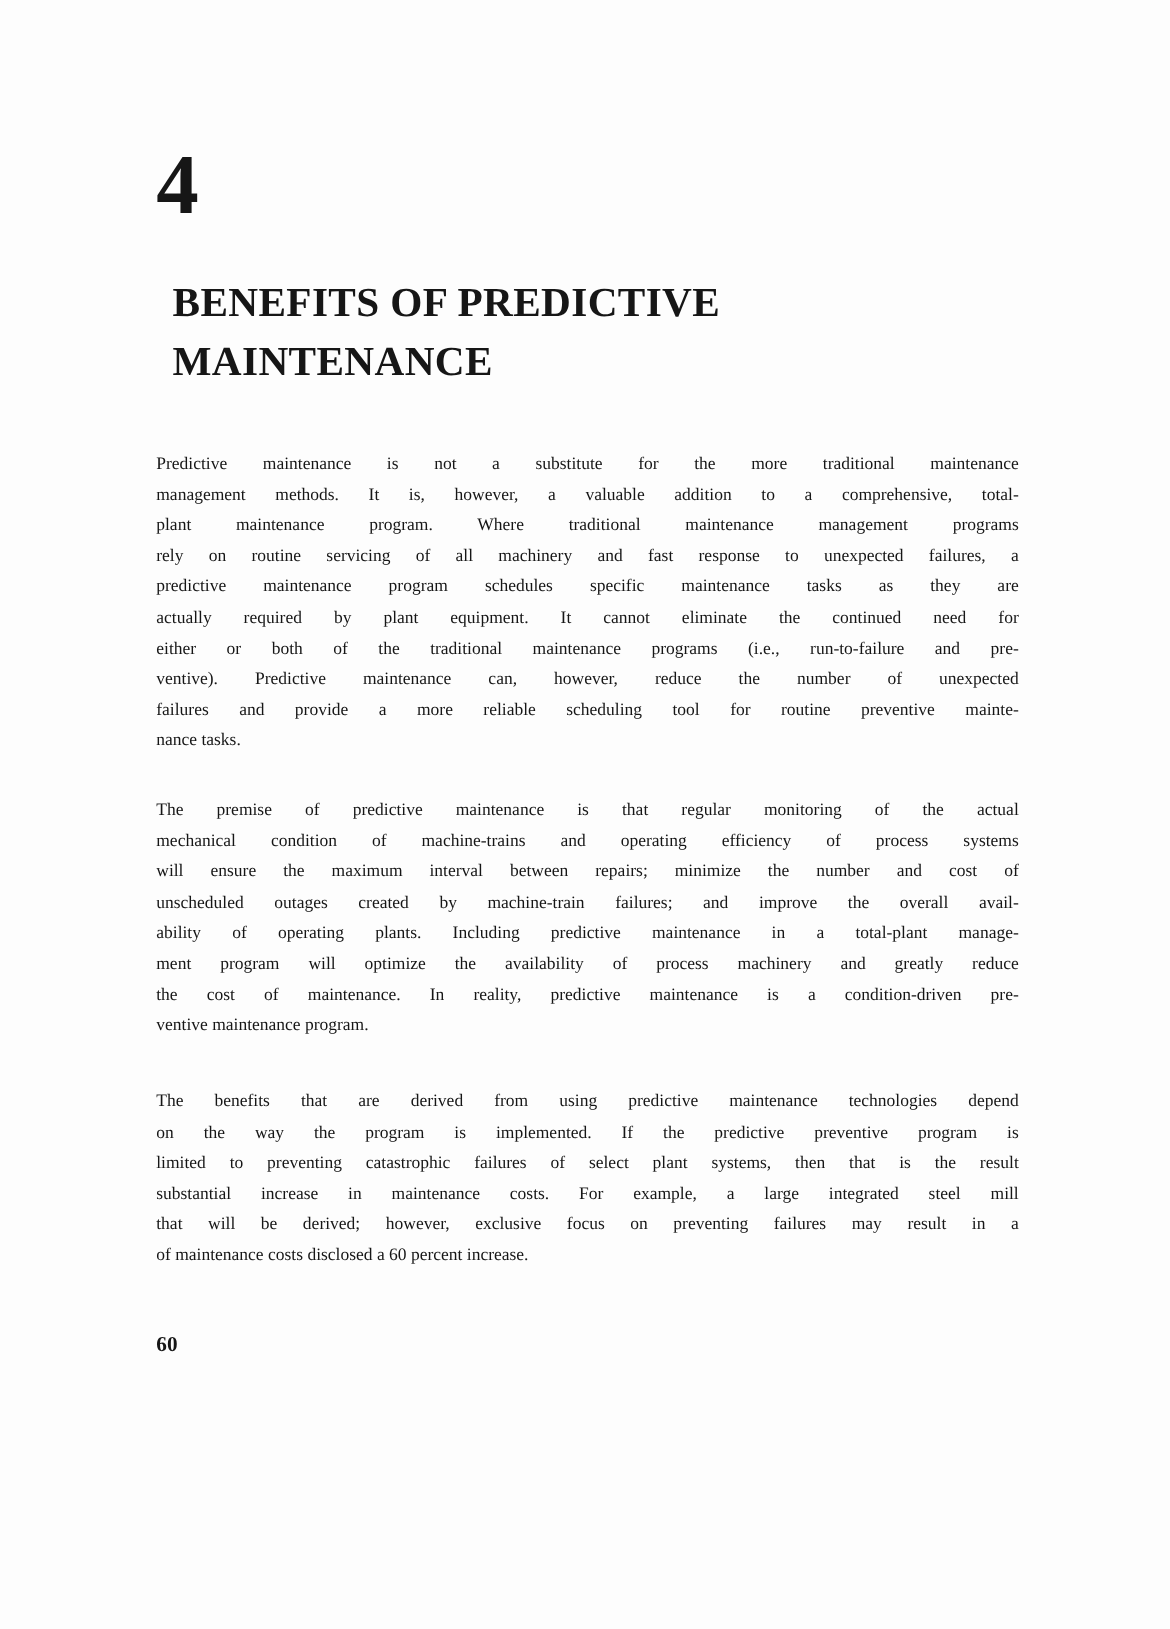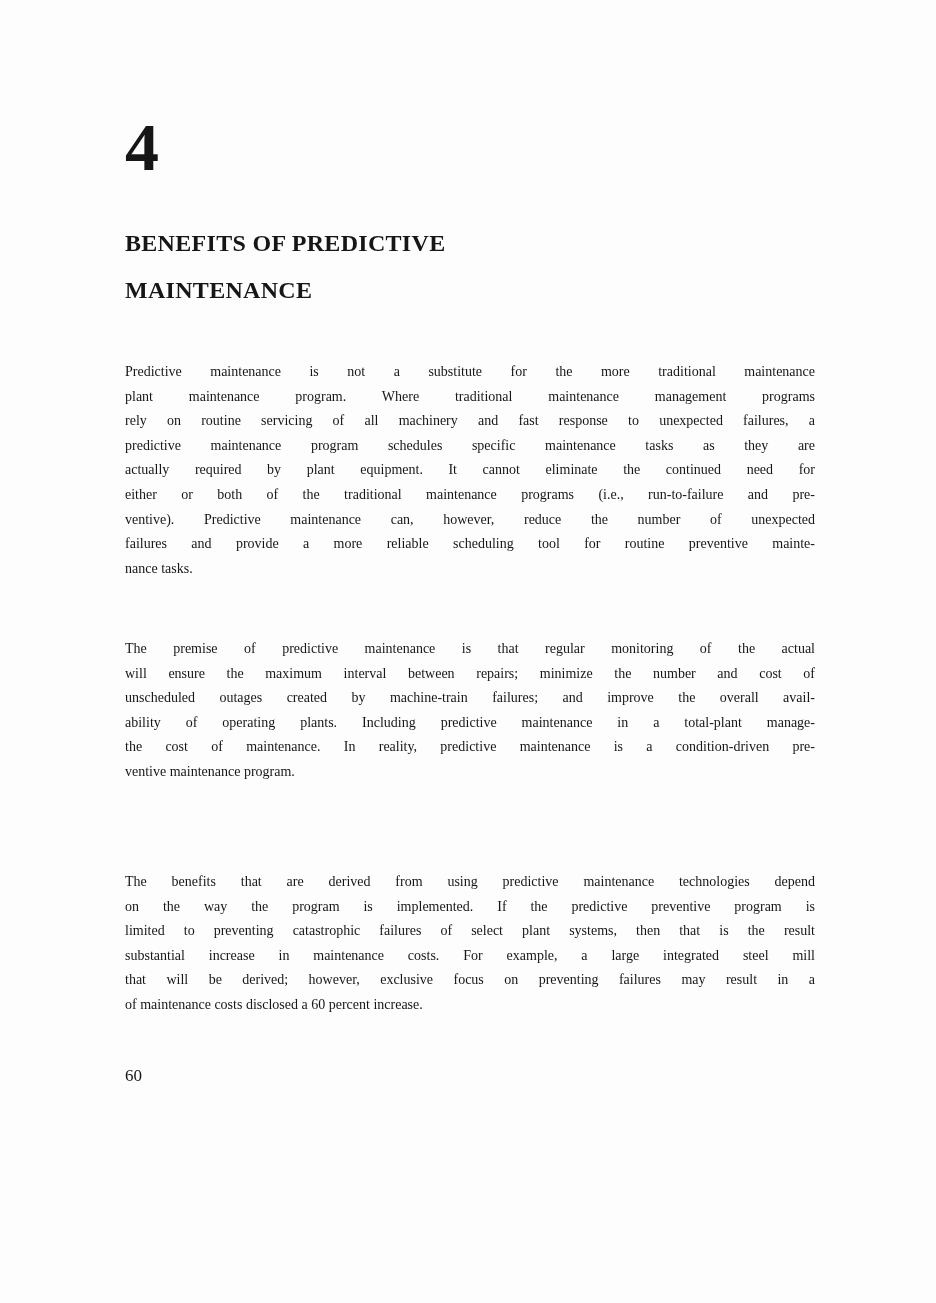--- a/index.html
+++ b/index.html
@@ -19,24 +19,24 @@
   .chapter-number {
     position: absolute;
     left: 125px;
     top: 113px;
     font-size: 68px;
     line-height: 68px;
     font-weight: bold;
   }
   .chapter-title {
     position: absolute;
-    left: 125px;
+    left: 138px;
     top: 220px;
     margin: 0;
-    font-size: 24px;
+    font-size: 33px;
     line-height: 47px;
     font-weight: bold;
     letter-spacing: 0.3px;
   }
   .title-line { display: block; }
   .paragraph {
     position: absolute;
     left: 125px;
     width: 690px;
     font-size: 14px;
@@ -50,51 +50,54 @@
     text-align-last: justify;
     white-space: normal;
   }
   .line.last { text-align-last: left; }
   .page-number {
     position: absolute;
     left: 125px;
     top: 1064px;
     font-size: 17px;
     line-height: 24px;
-    font-weight: normal;
+    font-weight: bold;
   }
 </style>
 </head>
 <body>
 
 <div class="page">
   <div class="chapter-number">4</div>
 
   <h1 class="chapter-title">
     <span class="title-line">BENEFITS OF PREDICTIVE</span>
     <span class="title-line">MAINTENANCE</span>
   </h1>
 
   <div id="body-text">
       <div class="paragraph p1">
         <div class="line">Predictive maintenance is not a substitute for the more traditional maintenance</div>
+        <div class="line">management methods. It is, however, a valuable addition to a comprehensive, total-</div>
         <div class="line">plant maintenance program. Where traditional maintenance management programs</div>
         <div class="line">rely on routine servicing of all machinery and fast response to unexpected failures, a</div>
         <div class="line">predictive maintenance program schedules specific maintenance tasks as they are</div>
         <div class="line">actually required by plant equipment. It cannot eliminate the continued need for</div>
         <div class="line">either or both of the traditional maintenance programs (i.e., run-to-failure and pre-</div>
         <div class="line">ventive). Predictive maintenance can, however, reduce the number of unexpected</div>
         <div class="line">failures and provide a more reliable scheduling tool for routine preventive mainte-</div>
         <div class="line last">nance tasks.</div>
       </div>
       <div class="paragraph p2">
         <div class="line">The premise of predictive maintenance is that regular monitoring of the actual</div>
+        <div class="line">mechanical condition of machine-trains and operating efficiency of process systems</div>
         <div class="line">will ensure the maximum interval between repairs; minimize the number and cost of</div>
         <div class="line">unscheduled outages created by machine-train failures; and improve the overall avail-</div>
         <div class="line">ability of operating plants. Including predictive maintenance in a total-plant manage-</div>
+        <div class="line">ment program will optimize the availability of process machinery and greatly reduce</div>
         <div class="line">the cost of maintenance. In reality, predictive maintenance is a condition-driven pre-</div>
         <div class="line last">ventive maintenance program.</div>
       </div>
       <div class="paragraph p3">
         <div class="line">The benefits that are derived from using predictive maintenance technologies depend</div>
         <div class="line">on the way the program is implemented. If the predictive preventive program is</div>
         <div class="line">limited to preventing catastrophic failures of select plant systems, then that is the result</div>
         <div class="line">substantial increase in maintenance costs. For example, a large integrated steel mill</div>
         <div class="line">that will be derived; however, exclusive focus on preventing failures may result in a</div>
         <div class="line last">of maintenance costs disclosed a 60 percent increase.</div>

